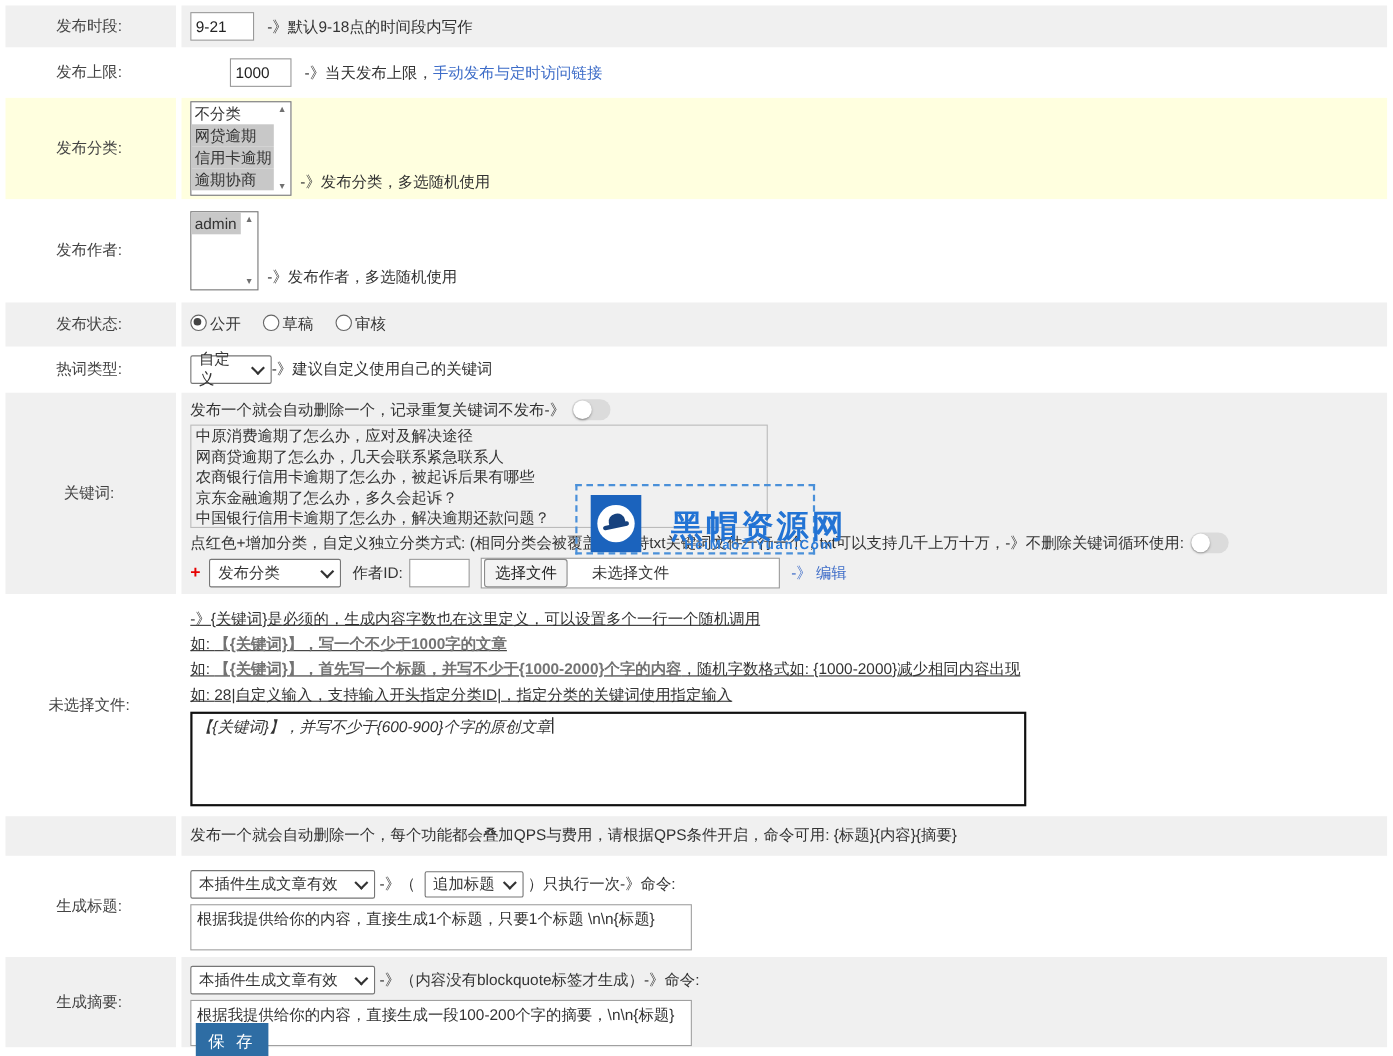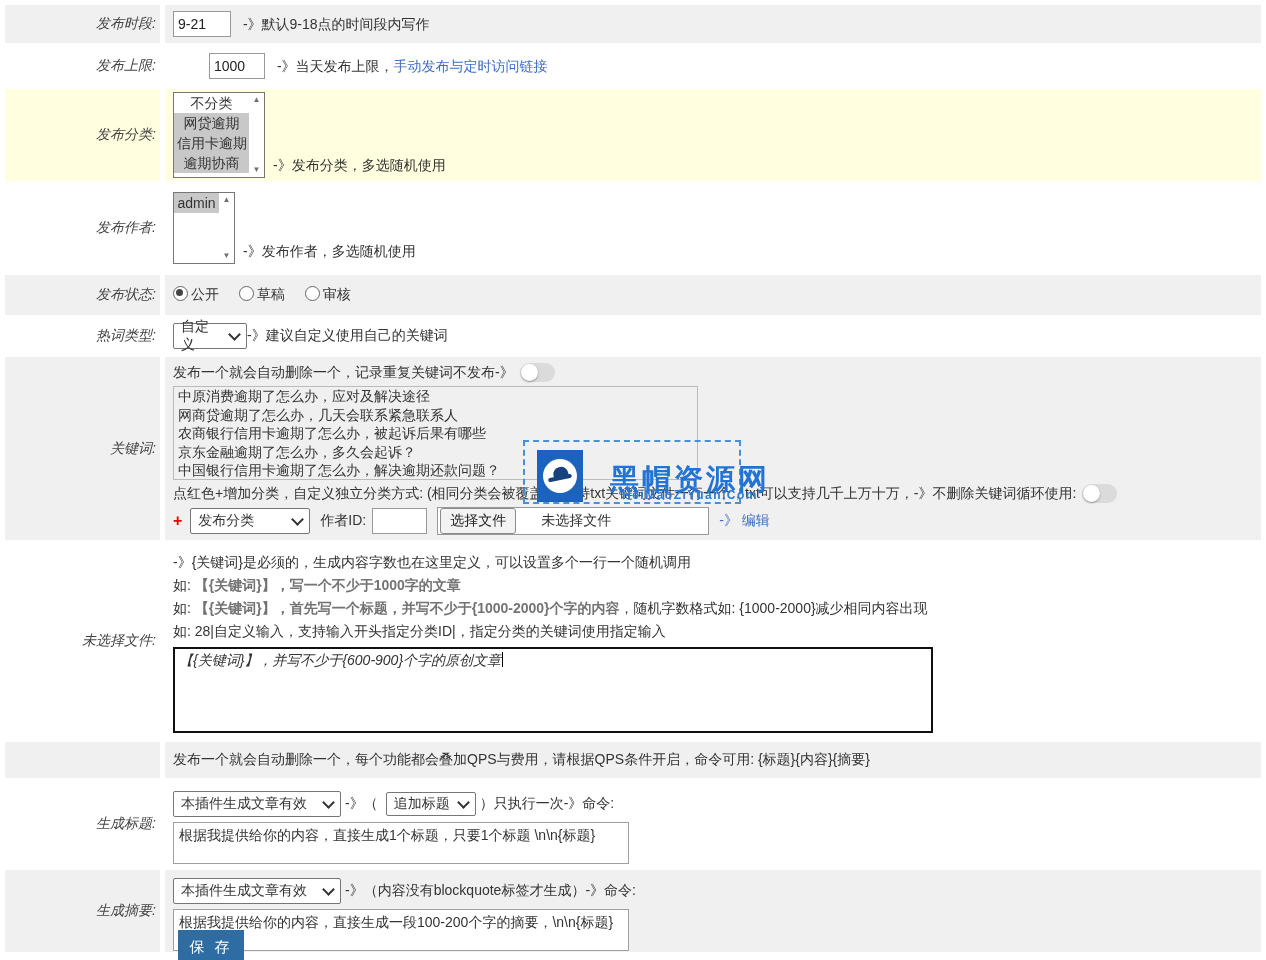--- a/index.html
+++ b/index.html
@@ -1,32 +1,32 @@
 <!DOCTYPE html>
 <html><head>
 <meta charset="utf-8">
 <style>
   html,body{margin:0;padding:0;background:#fff;}
   .page{position:relative;width:1266px;height:960px;overflow:hidden;background:#fff;
         font-family:"Liberation Sans","DejaVu Sans",sans-serif;font-size:14px;color:#333;}
   table.form{border-collapse:separate;border-spacing:5px;width:1266px;table-layout:fixed;}
   td{vertical-align:middle;}
-  td.label{text-align:right;padding-right:4px;color:#444;font-style:italic;}
+  td.label{text-align:center;padding-right:4px;color:#444;}
   td.content{padding-left:8px;}
   tr.gray td{background:#f0f0f0;}
   tr.yellow td{background:#ffffdf;}
   tr.white td{background:#fff;}
   td.top{vertical-align:top;padding-top:6px;}
 
   .inp{height:24px;border:1px solid #999;background:#fff;padding:0 4px;font:inherit;color:#222;box-sizing:content-box;}
   .sel{display:inline-flex;align-items:center;justify-content:space-between;height:26px;border:1px solid #767676;
        border-radius:2px;background:#fff;padding:0 7px;box-sizing:border-box;cursor:default;}
   .chev{width:7px;height:7px;border-right:2px solid #333;border-bottom:2px solid #333;
         transform:rotate(45deg);margin-top:-4px;margin-left:8px;flex:none;}
-  .listbox{position:relative;border:1px solid #767676;background:#fff;display:inline-block;vertical-align:top;box-sizing:border-box;text-align:center;}
+  .listbox{position:relative;border:1px solid #767676;background:#fff;display:inline-block;vertical-align:top;box-sizing:border-box;}
   .listbox .inner{margin-right:15px;overflow:hidden;height:100%;}
   .opt{line-height:20px;padding:0 3px;white-space:nowrap;}
   .opt.selected{background:#c8c8c8;}
   .scroll{position:absolute;right:0;top:0;bottom:0;width:15px;display:flex;flex-direction:column;
           justify-content:space-between;align-items:center;padding:3px 0;box-sizing:border-box;}
   .arr{font-size:8px;color:#707070;line-height:8px;cursor:default;}
   .flexend{display:flex;align-items:flex-end;}
   .desc-bottom{margin-left:8px;margin-bottom:3px;}
   .toggle{width:35px;height:19px;border-radius:10px;background:#dbdbdb;position:relative;display:inline-block;
           vertical-align:middle;margin-left:6px;flex:none;}
@@ -38,25 +38,25 @@
   .radio-item{margin-right:16px;}
   .link{color:#3d6cc8;text-decoration:none;cursor:pointer;}
   .redbold{color:#737373;font-weight:bold;}
   .stack>*{margin-bottom:4px;}
   .line{display:flex;align-items:center;}
   .kwbox{width:515px;height:92px;border:1px solid #bbb;padding:0 4px;line-height:18.5px;white-space:pre-line;
          overflow:hidden;background:transparent;}
   .ctrl{display:flex;align-items:center;margin-top:2px;}
   .plus{color:#e60000;font-weight:bold;font-size:16px;margin-right:8px;cursor:pointer;}
   .filewrap{display:inline-flex;align-items:center;width:272px;height:28px;border:1px solid #999;background:#fff;
-            box-sizing:border-box;margin-left:10px;gap:17px;}
+            box-sizing:border-box;margin-left:10px;}
   .filebtn{margin:2px;border:1px solid #8b8b8b;background:#f3f3f3;border-radius:3px;padding:3px 9px;font:inherit;
            color:#222;white-space:nowrap;cursor:pointer;}
-  .filestatus{margin-left:6px;color:#333;white-space:nowrap;}
-  .exline{line-height:23px;}
+  .filestatus{margin-left:20px;color:#333;white-space:nowrap;}
+  .exline{line-height:23px;text-decoration:underline;}
   .bigta{width:748px;height:78px;border:2px solid #101010;background:#fff;padding:2px 4px;line-height:19px;margin-top:4px;font-style:italic;}
   .caret{display:inline-block;width:1px;height:15px;background:#000;vertical-align:-2px;margin-left:1px;}
   .smta{width:444px;height:34px;border:1px solid #a0a0a0;background:#fff;padding:3px 5px;margin-top:5px;line-height:18px;}
   .genrow .line{margin-top:2px;}
   .gensel{width:168px;}
   .gensel2{width:90px;height:24px;margin:0 4px;}
   .gap6{margin:0 4px;}
   .save{position:absolute;left:178px;top:930px;width:66px;height:34px;background:#2e6da4;color:#fff;border:none;
         font:inherit;font-size:15px;letter-spacing:3px;z-index:6;cursor:pointer;}
 

